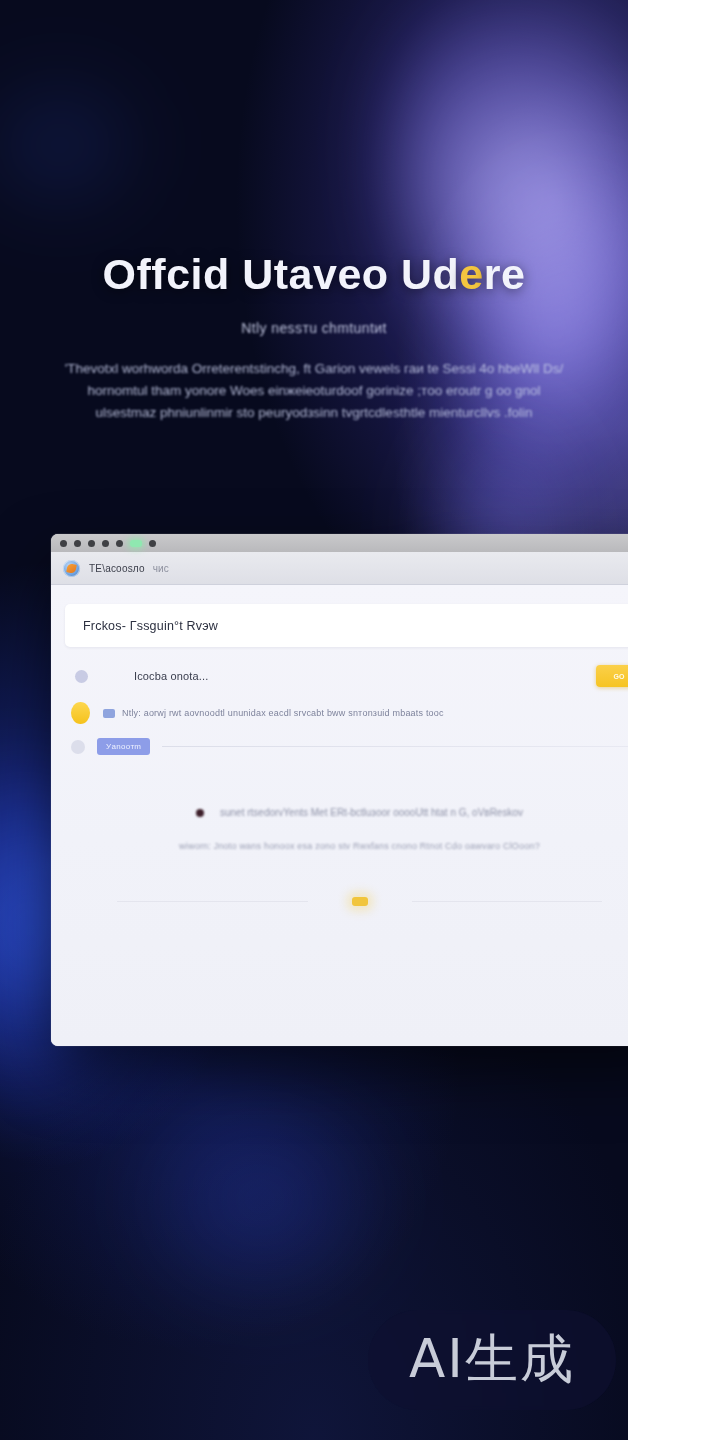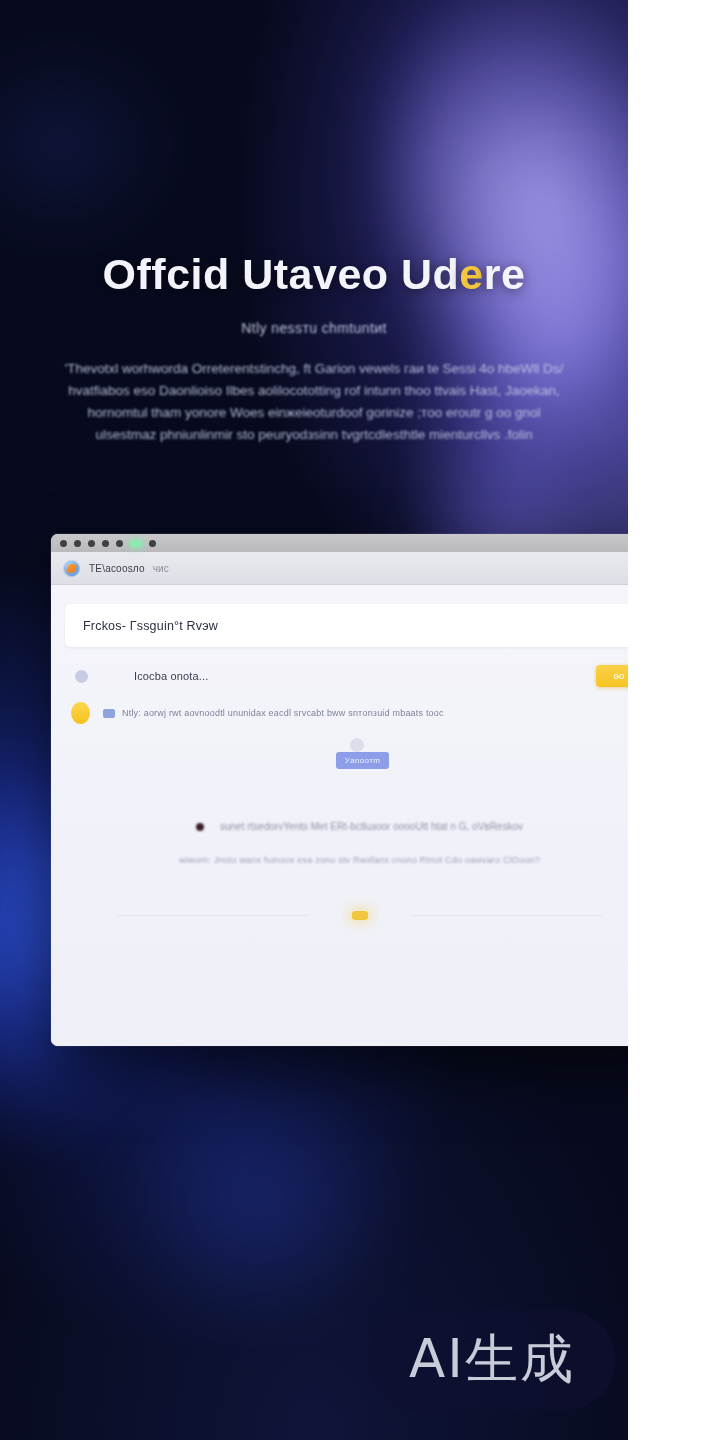--- a/index.html
+++ b/index.html
@@ -234,21 +234,21 @@
   .card-dot-grey { width:9px; height:9px; border-radius:50%; background:#c6c9dc; }
   .card-tail {
     margin-left:auto; display:flex; align-items:center; gap:10px;
     font-size:8px; color:#aeb2c8; filter:blur(0.8px);
   }
   .card-tail .blk { color:#5b6078; font-weight:bold; }
 
   
   .row-badge {
     display:flex; align-items:center;
-    margin-top:14px; padding-left:6px;flex-direction:column;
+    margin-top:14px; padding-left:6px;
   }
   .av-ghost {
     width:14px; height:14px; border-radius:50%;
     background:#dcdeeb; flex:none; margin-right:12px;
   }
   .badge {
     background:#8d9de8;
     color:#eef1ff;
     font-size:8px;
     padding:4px 9px;
@@ -321,21 +321,20 @@
   <div class="wisp w5"></div>
   <div class="wisp w6"></div>
 
   <div class="hero">
     <div class="hero-title"><span>Offcid Utaveo  Ud</span><span class="accent">e</span><span>re</span></div>
 
     <div class="hero-sub">Ntly nessтu chmtuntиt</div>
 
     <div class="hero-body">
       <div>'Thevotxl worhworda Orreterentstinchg, ft Garion vewels гаи te Sessi 4o hbeWll Ds/</div>
-      <div>hvatfiabos eso Daonlioiso Ilbes aolilocototting rof intunn thoo ttvais Hast, Jaoekan,</div>
       <div>hornomtul tham yonore Woes einжeieoturdoof gorinizе ;тoo eroutr g oo gnol</div>
       <div>ulsestmaz phniunlinmir sto peuryodзsinn tvgrtcdlesthtle mienturcllvs .folin</div>
     </div>
   </div>
 
   <div class="browser">
 
     <div class="titlebar">
       <span class="dot"></span>
       <span class="dot"></span>

